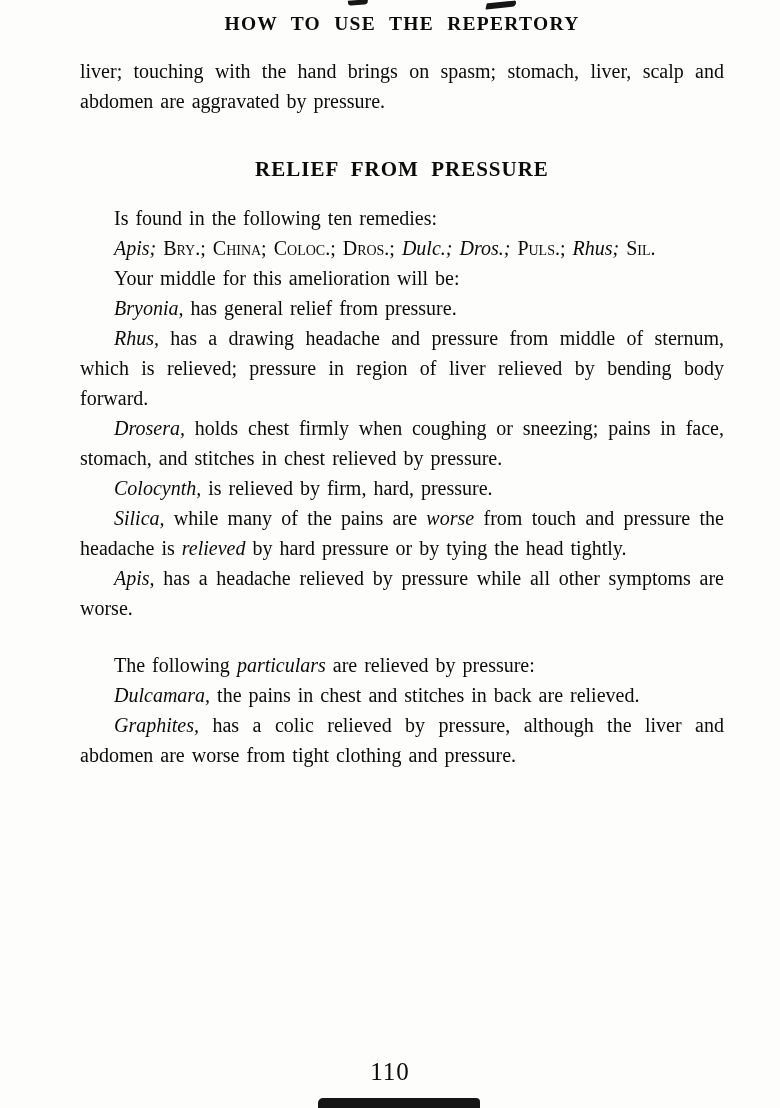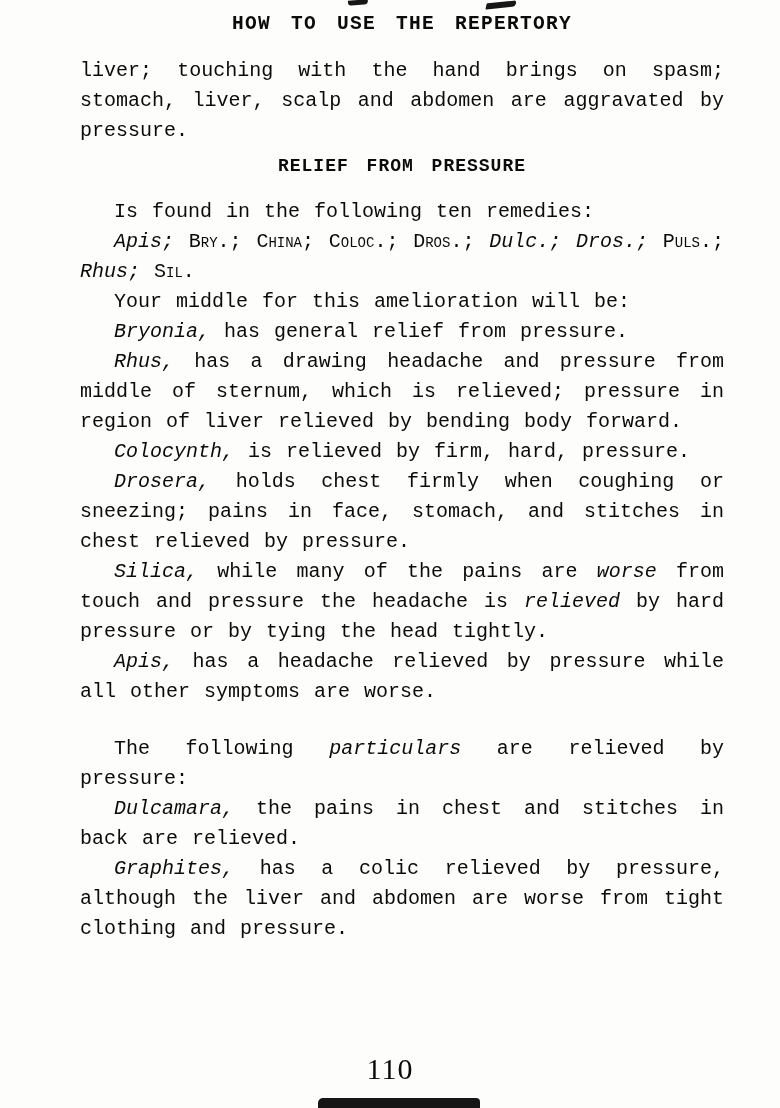--- a/index.html
+++ b/index.html
@@ -6,56 +6,56 @@
   html, body { background: #ffffff; }
   .page {
     position: relative;
     width: 780px;
     height: 1108px;
     background: #fdfdfb;
     font-family: "Liberation Serif", "DejaVu Serif", serif;
     color: #0b0b0b;
     overflow: hidden;
   }
-  .content { padding: 10px 56px 0 80px; font-family: Liberation Mono, monospace; }
+  .content { padding: 10px 56px 0 80px; }
   .running-header {
     text-align: center;
     font-weight: bold;
     font-size: 19.5px;
     letter-spacing: 1.3px;
     word-spacing: 7px;
     margin-top: 3px;
     margin-bottom: 21px;
     white-space: nowrap;
   }
   p.body {
     font-size: 20px;
     line-height: 30px;
     text-align: justify;
     word-spacing: 2px;
   }
   p.indent { text-indent: 34px; }
   p.spaced { margin-top: 27px; }
   .section-heading {
     text-align: center;
-    font-size: 18px;
+    font-size: 21px;
     font-weight: bold;
     letter-spacing: 1px;
     word-spacing: 6px;
-    margin: 10px 0 21px 0;
+    margin: 41px 0 21px 0;
   }
   .em { font-style: italic; margin-top: 28px; }
   .sc { font-variant: small-caps; margin-top: 23px; }
   .page-number {
     position: absolute;
     bottom: 22px;
     left: 0;
     width: 100%;
     text-align: center;
-    font-size: 30px;
+    font-size: 25px;
     letter-spacing: 1px;
   }
   .artifact { position: absolute; background: #161616; }
   .artifact-top-1 {
     top: 0; left: 348px; width: 20px; height: 5px;
     border-radius: 0 0 4px 3px; transform: rotate(-4deg);
   }
   .artifact-top-2 {
     top: 2px; left: 486px; width: 30px; height: 6px;
     border-radius: 2px 5px 6px 2px; transform: rotate(-6deg) skewX(-18deg);
@@ -83,23 +83,23 @@
     <p class="body indent"><span>Is found in the following ten remedies:</span></p>
 
     <p class="body indent"><span class="em">Apis;</span><span class="sc"> Bry.; China; Coloc.; Dros.;</span><span class="em"> Dulc.; Dros.;</span><span class="sc"> Puls.;</span><span class="em"> Rhus;</span><span class="sc"> Sil.</span></p>
 
     <p class="body indent"><span>Your middle for this amelioration will be:</span></p>
 
     <p class="body indent"><span class="em">Bryonia,</span><span> has general relief from pressure.</span></p>
 
     <p class="body indent"><span class="em">Rhus,</span><span> has a drawing headache and pressure from middle of sternum, which is relieved; pressure in region of liver relieved by bending body forward.</span></p>
 
+    <p class="body indent"><span class="em">Drosera,</span><span> holds chest firmly when coughing or sneezing; pains in face, stomach, and stitches in chest relieved by pressure.</span></p>
+
     <p class="body indent"><span class="em">Colocynth,</span><span> is relieved by firm, hard, pressure.</span></p>
-
-    <p class="body indent"><span class="em">Drosera,</span><span> holds chest firmly when coughing or sneezing; pains in face, stomach, and stitches in chest relieved by pressure.</span></p>
 
 
     <p class="body indent"><span class="em">Silica,</span><span> while many of the pains are </span><span class="em">worse</span><span> from touch and pressure the headache is </span><span class="em">relieved</span><span> by hard pressure or by tying the head tightly.</span></p>
 
     <p class="body indent"><span class="em">Apis,</span><span> has a headache relieved by pressure while all other symptoms are worse.</span></p>
 
     <p class="body indent spaced"><span>The following </span><span class="em">particulars</span><span> are relieved by pressure:</span></p>
 
     <p class="body indent"><span class="em">Dulcamara,</span><span> the pains in chest and stitches in back are relieved.</span></p>
 

